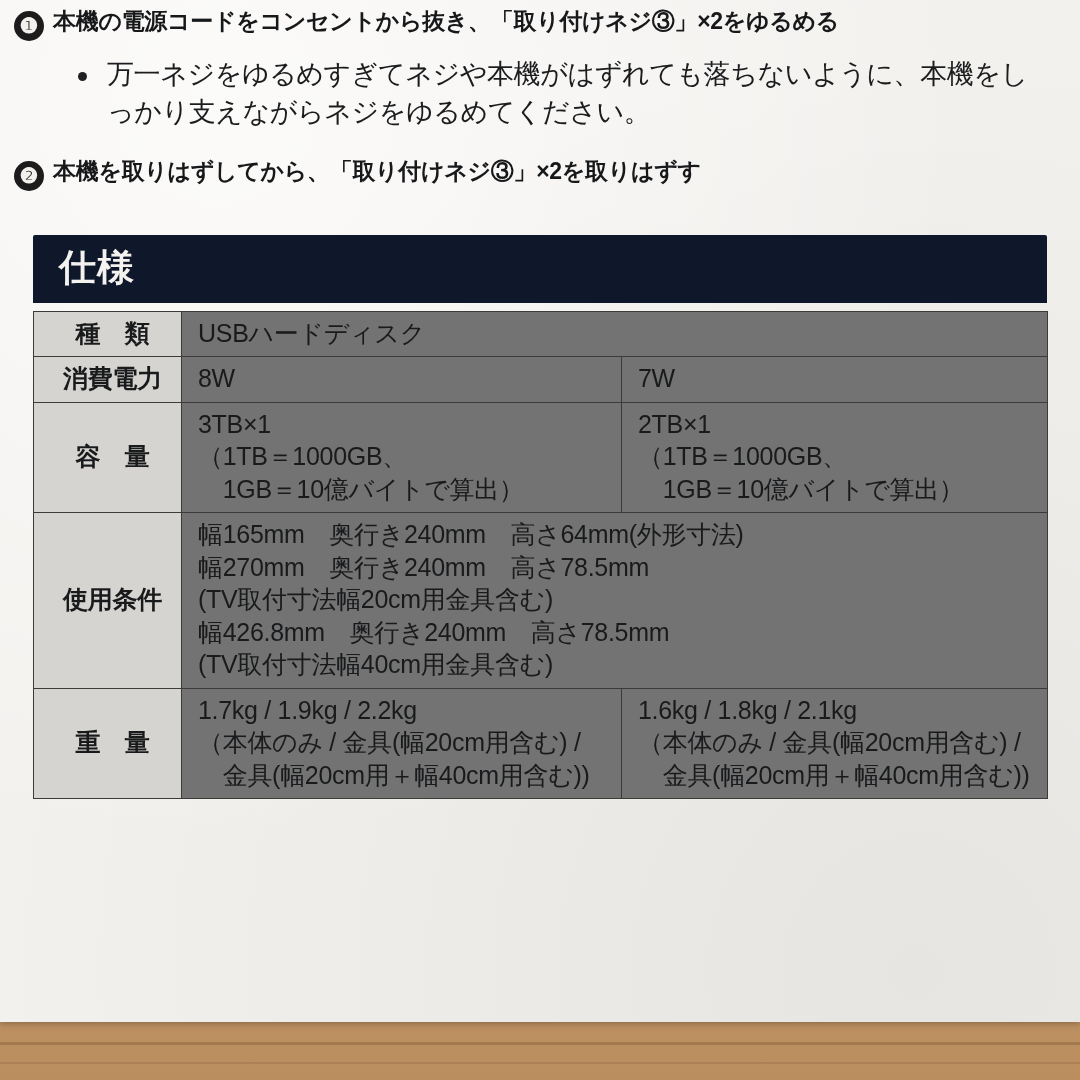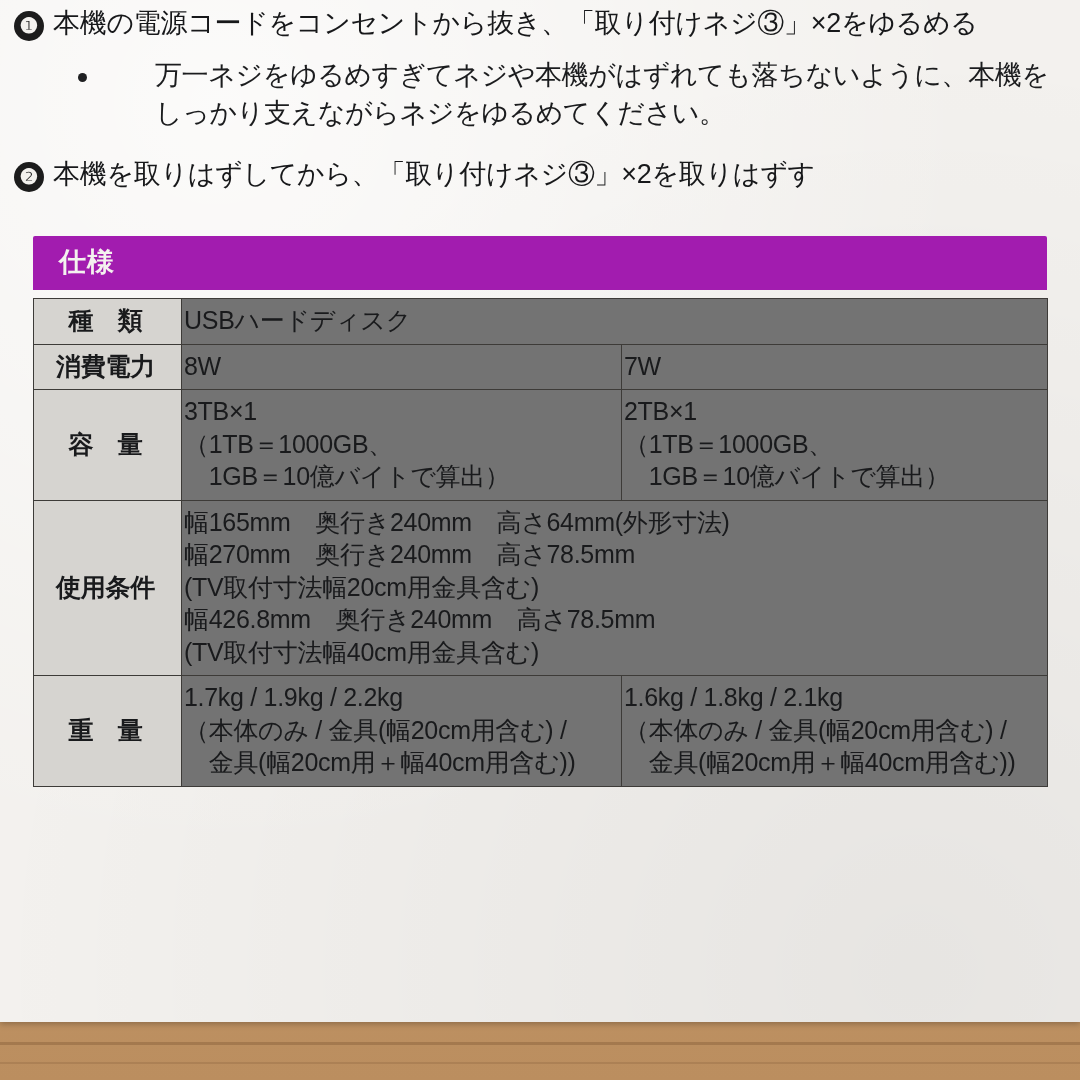--- a/index.html
+++ b/index.html
@@ -63,23 +63,23 @@
     background: #1c1c1c;
     color: #f3f1ee;
     font-size: 21px;
     line-height: 30px;
     text-align: center;
     font-weight: bold;
     margin-top: 5px;
     margin-right: 9px;
   }
   .step-text {
-    font-size: 27px;
+    font-size: 23px;
     line-height: 1.33;
-    font-weight: normal;
+    font-weight: bold;
     color: #17181a;
     letter-spacing: -0.3px;
   }
   .step1 { margin-top: 6px; }
   .bullet-row {
     display: flex;
     align-items: flex-start;
     margin: 14px 28px 0 78px;
   }
   .bullet-dot {
@@ -88,50 +88,49 @@
     border-radius: 50%;
     background: #1f2022;
     margin-top: 17px;
     margin-right: 20px;
   }
   .bullet-text {
     font-size: 27px;
     line-height: 1.42;
     color: #1b1c1e;
     letter-spacing: -0.4px;
-    margin-left: 48px;
   }
   .step2 { margin-top: 24px; }
 
   
   .spec-wrap {
     margin: 44px 33px 0 33px;
   }
   .spec-header {
-    background: #a21caf;
+    background: #0f172a;
     color: #f4f2ef;
-    font-size: 27px;
+    font-size: 37px;
     font-weight: bold;
     padding: 8px 0 10px 26px;
     letter-spacing: 1px;
     border-radius: 2px 2px 0 0;
   }
   table.spec {
     width: 100%;
     border-collapse: collapse;
     background: #f6f5f2;
     table-layout: fixed;
     margin-top: 8px;
   }
   table.spec td {
     border: 1px solid #3d3b38;
     vertical-align: middle;
     font-size: 25px;
     color: #191a1c;
-    padding: 5px 6px 7px 2px;
+    padding: 5px 6px 7px 16px;
     letter-spacing: -0.3px;
     line-height: 1.3;
   }
   td.th {
     background: #d6d4d0;
     text-align: center;
     font-weight: bold;
     font-size: 25.5px;
     padding: 5px 2px 7px 2px;
     letter-spacing: 2px;

